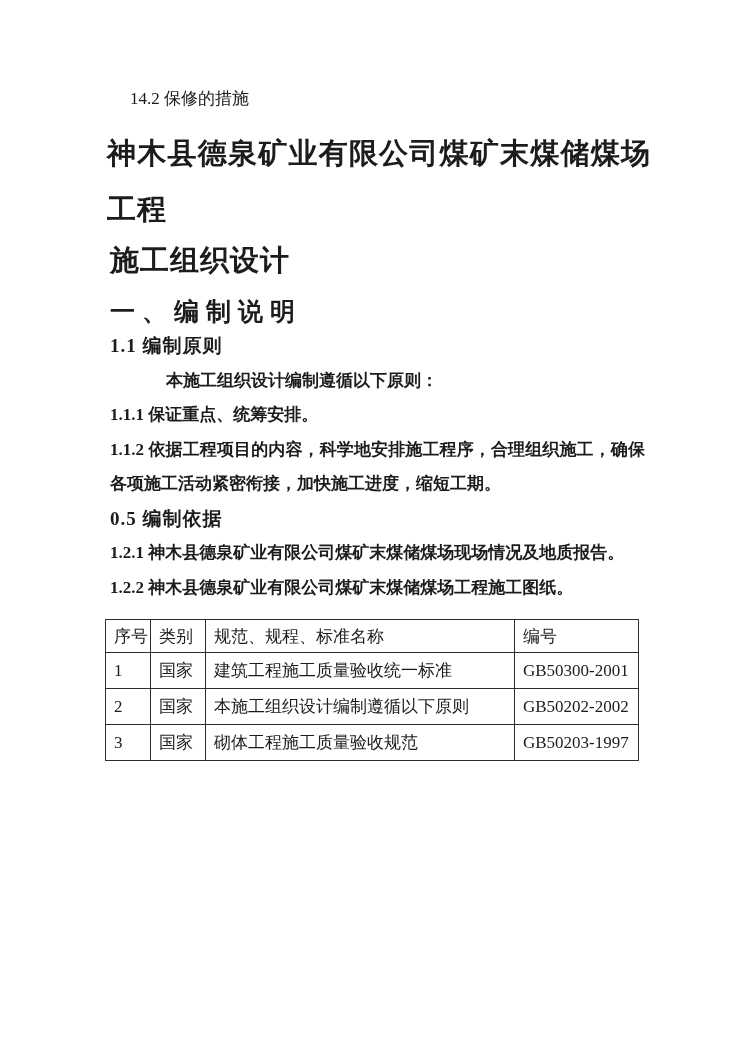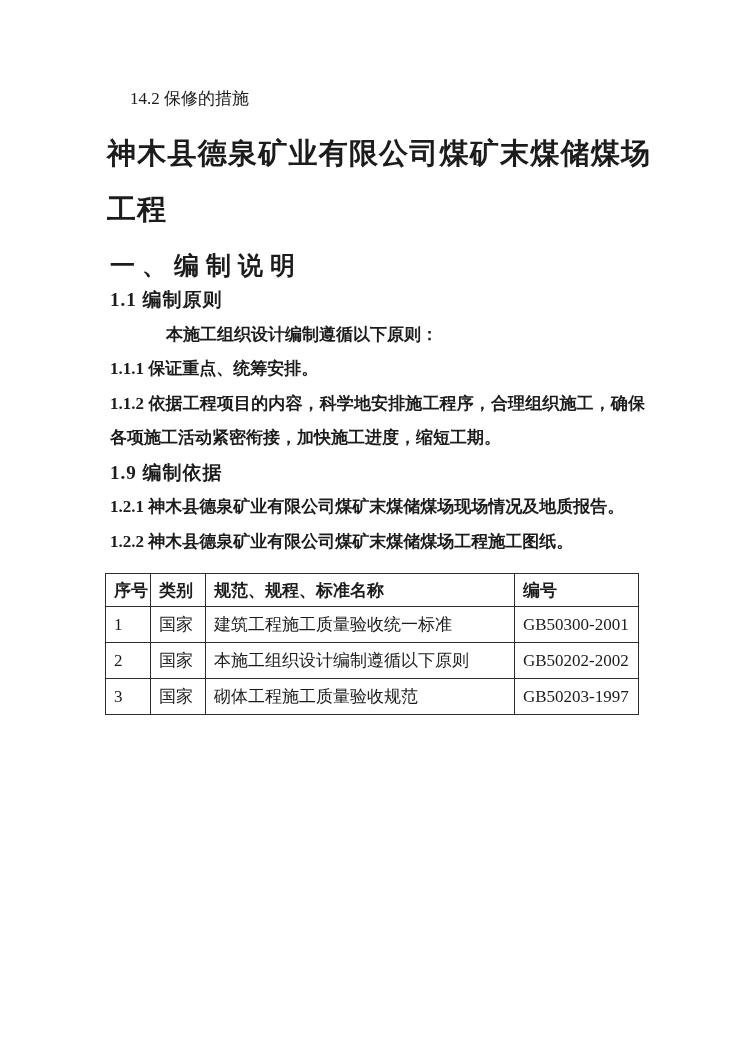--- a/index.html
+++ b/index.html
@@ -62,46 +62,47 @@
     font-size: 17px;
   }
   table.standards th, table.standards td {
     border: 1px solid #2e2e2e;
     text-align: left;
     vertical-align: middle;
     padding: 0 2px 0 8px;
     overflow: hidden;
     white-space: nowrap;
   }
-  table.standards th { height: 33px; font-weight: bold; }
+  table.standards th { height: 33px; font-weight: normal; }
   table.standards td { height: 36px; font-weight: normal; }
   col.c-seq  { width: 45px; }
   col.c-type { width: 55px; }
   col.c-name { width: 309px; }
   col.c-code { width: 124px; }
 </style>
 </head>
 <body>
 
 <div class="page">
 
   <p class="section-ref">14.2 保修的措施</p>
 
   <h1 class="doc-title">神木县德泉矿业有限公司煤矿末煤储煤场工程</h1>
 
+  <h1 class="doc-subtitle">施工组织设计</h1>
 
   <h2 class="chapter-heading">一、编制说明</h2>
 
   <h3 class="sub-heading">1.1 编制原则</h3>
 
   <p class="para indent">本施工组织设计编制遵循以下原则：</p>
   <p class="para">1.1.1 保证重点、统筹安排。</p>
   <p class="para">1.1.2 依据工程项目的内容，科学地安排施工程序，合理组织施工，确保各项施工活动紧密衔接，加快施工进度，缩短工期。</p>
 
-  <h3 class="sub-heading">1.9 编制依据</h3>
+  <h3 class="sub-heading">0.5 编制依据</h3>
 
   <p class="para">1.2.1 神木县德泉矿业有限公司煤矿末煤储煤场现场情况及地质报告。</p>
   <p class="para">1.2.2 神木县德泉矿业有限公司煤矿末煤储煤场工程施工图纸。</p>
 
   <table class="standards">
     <colgroup>
       <col class="c-seq">
         <col class="c-type">
         <col class="c-name">
         <col class="c-code">

